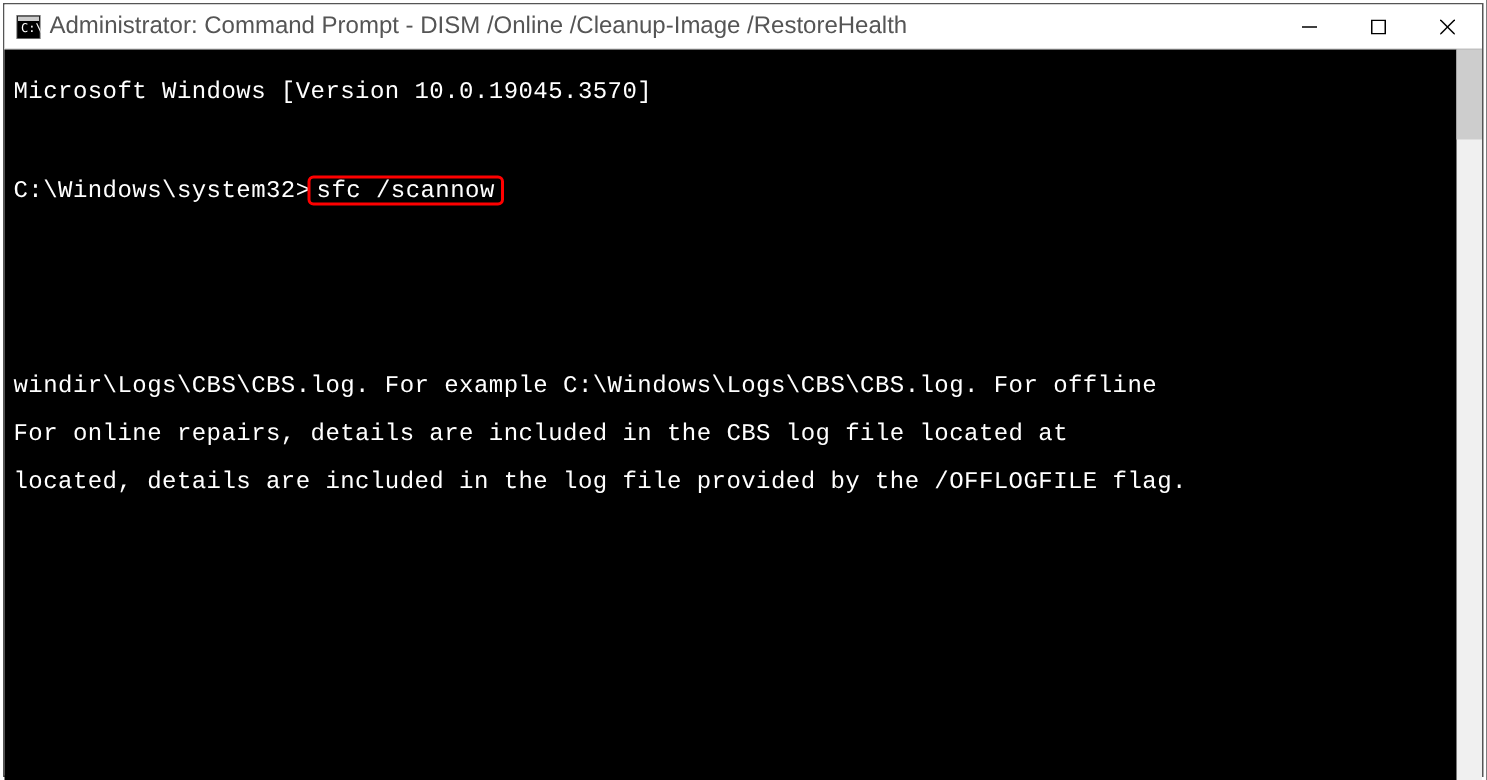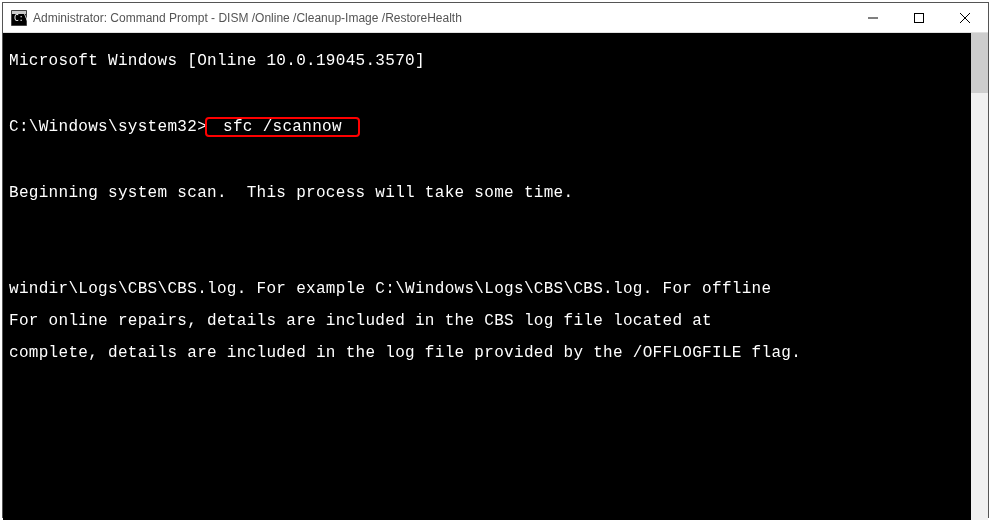--- a/index.html
+++ b/index.html
@@ -37,21 +37,21 @@
       margin-right: 6px;
       display: inline-flex;
       align-items: center;
       justify-content: center;
     }
     .titlebar-icon svg {
       width: 16px;
       height: 16px;
     }
     .titlebar-text {
-      font-size: 12px;
+      font-size: 16px;
       color: #555;
       flex: 1;
       white-space: nowrap;
       overflow: hidden;
     }
     .window-controls {
       display: flex;
     }
     .window-control {
       width: 46px;
@@ -86,21 +86,21 @@
       min-height: 16px;
       display: block;
     }
     .prompt {
       color: #ffffff;
       margin-top: 19px;
     }
     .highlight-box {
       border: 2px solid #ff0000;
       border-radius: 4px;
-      padding: 0 16px;
+      padding: 0 4px;
       display: inline-block;
       margin-left: -2px;
     }
     .scrollbar {
       width: 17px;
       background: #f0f0f0;
       position: relative;
     }
     .scrollbar-thumb {
       position: absolute;
@@ -138,30 +138,29 @@
       <div class="window-control close">
         <svg viewBox="0 0 10 10">
             <line x1="0" y1="0" x2="10" y2="10" stroke="#000" stroke-width="1"></line>
             <line x1="10" y1="0" x2="0" y2="10" stroke="#000" stroke-width="1"></line>
           </svg>
       </div>
     </div>
   </div>
   <div class="console-area">
     <div class="console-content">
-<span class="line">Microsoft Windows [Online 10.0.19045.3570]</span>
+<span class="line">Microsoft Windows [Version 10.0.19045.3570]</span>
 <span class="line"> </span>
 <span class="line"><span class="prompt">C:\Windows\system32&gt;</span><span class="highlight-box">sfc /scannow</span></span>
 <span class="line"> </span>
-<span class="line">Beginning system scan.  This process will take some time.</span>
 <span class="line"> </span>
 <span class="line"> </span>
 <span class="line">windir\Logs\CBS\CBS.log. For example C:\Windows\Logs\CBS\CBS.log. For offline</span>
 <span class="line">For online repairs, details are included in the CBS log file located at</span>
-<span class="line">complete, details are included in the log file provided by the /OFFLOGFILE flag.</span>
+<span class="line">located, details are included in the log file provided by the /OFFLOGFILE flag.</span>
 <span class="line"> </span>
 
 
 
 
 
 
 
 
     </div>

